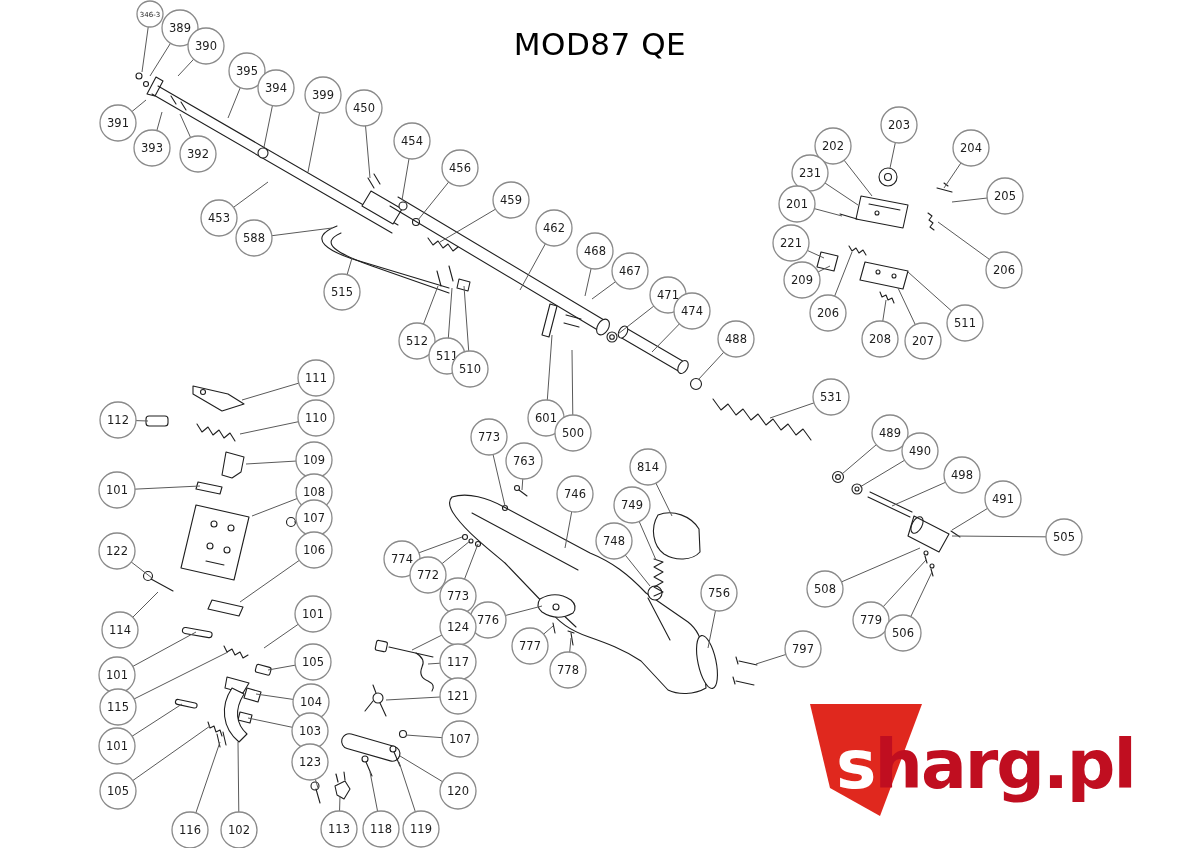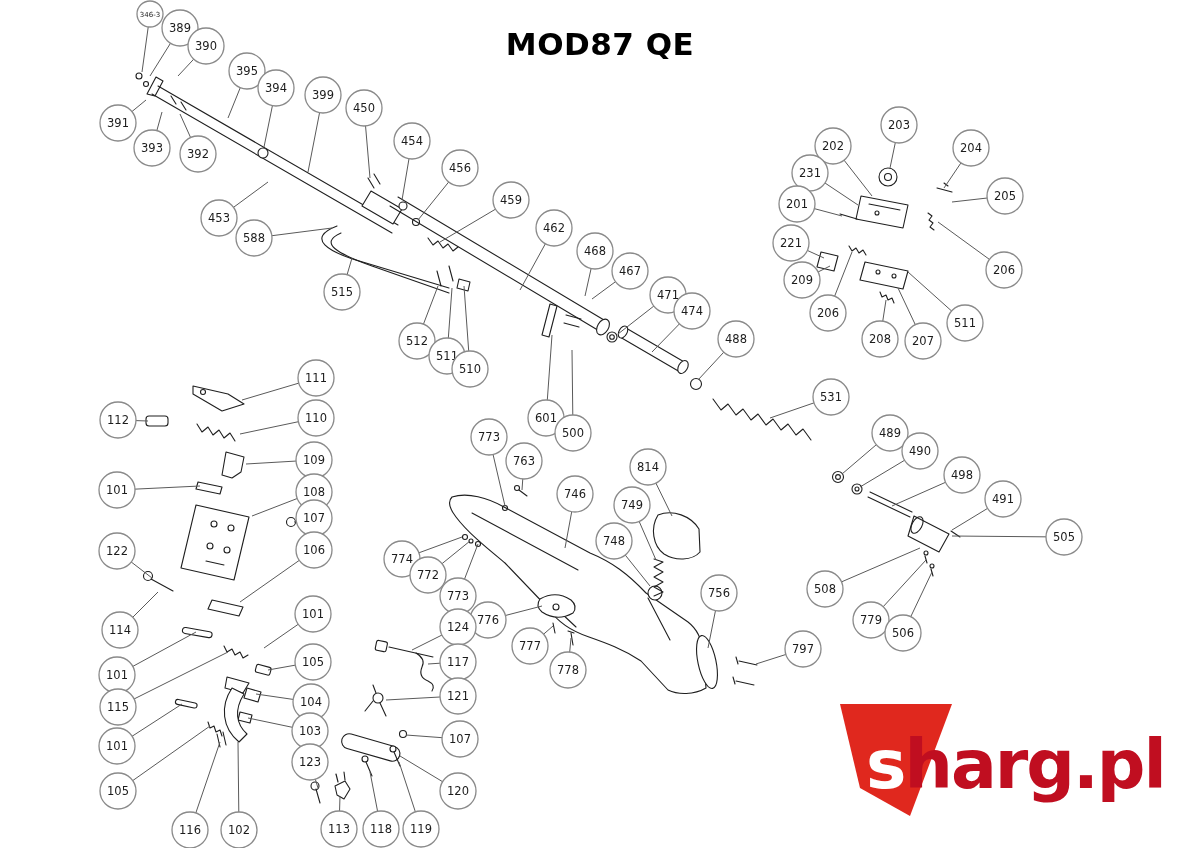--- a/index.html
+++ b/index.html
@@ -1,25 +1,25 @@
 <!DOCTYPE html>
 <html><head>
 <meta charset="utf-8">
 <style>
   html,body{margin:0;padding:0;background:#fff;}
   .stage{position:relative;width:1200px;height:848px;background:#fff;overflow:hidden;
          font-family:"DejaVu Sans",sans-serif;}
   .title{position:absolute;top:26px;left:0;width:100%;text-align:center;
-         font-size:31px;font-weight:700;letter-spacing:.5px;color:#000;}
+         font-size:31px;font-weight:400;letter-spacing:.5px;color:#000;}
   #diagram-svg{position:absolute;left:0;top:0;}
   #leader-lines line{stroke:#5a5a5a;stroke-width:1;}
   #callouts-layer circle{fill:#fff;stroke:#8a8a8a;stroke-width:1.3;}
   #callouts-layer text{font-family:"DejaVu Sans",sans-serif;font-size:11.5px;fill:#1c1c1c;text-anchor:middle;}
   #callouts-layer text.small{font-size:7px;}
-  .logo{position:absolute;right:0;bottom:22px;}
+  .logo{position:absolute;right:30px;bottom:22px;}
   .logo-text{font-family:"DejaVu Sans",sans-serif;font-size:68px;font-weight:bold;letter-spacing:-2px;}
 </style>
 </head>
 <body>
 
 <div class="stage">
 
   <div class="title">MOD87 QE</div>
 
   <svg id="diagram-svg" width="1200" height="848" viewBox="0 0 1200 848">

